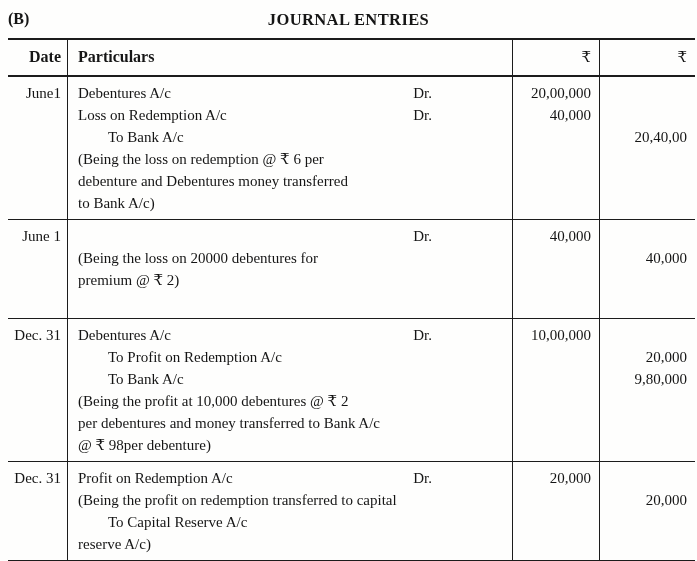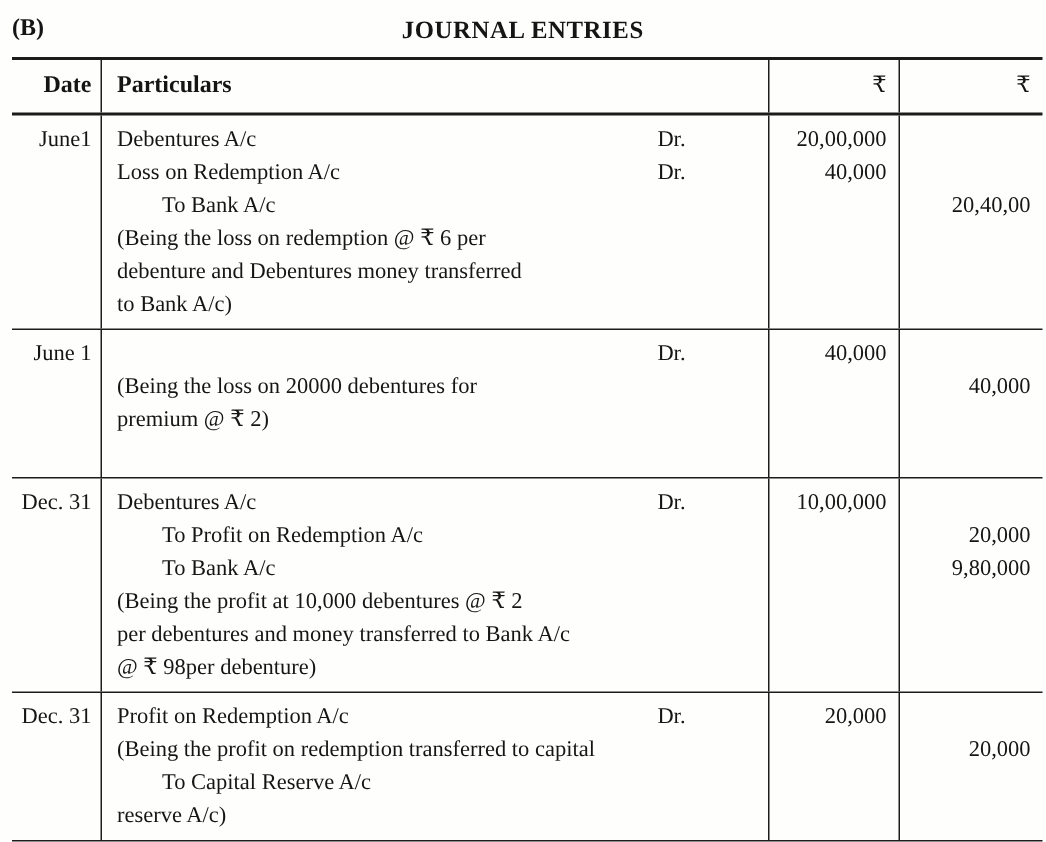--- a/index.html
+++ b/index.html
@@ -32,36 +32,36 @@
   .thead { border-bottom:2px solid #1c1c1c; }
   .body-row { border-bottom:1.5px solid #1c1c1c; }
   .body-row:last-child { border-bottom:none; }
 
   .cell { min-height:100%; }
   .date-cell {
     text-align:right; padding:5px 6px 5px 0;
     border-right:1.5px solid #1c1c1c;
   }
   .part-cell {
-    padding:5px 0 5px 10px;
+    padding:5px 12px 5px 10px;
     border-right:1.5px solid #1c1c1c;
   }
   .amt-cell {
     text-align:right; padding:5px 8px 5px 0;
   }
   .amt-debit { border-right:1.5px solid #1c1c1c; }
 
   .line { height:22px; line-height:22px; font-size:15px; white-space:nowrap; }
   .th-line { height:35px; line-height:24px; font-size:16px; }
   .th { font-weight:bold; }
   .rupee-th { font-weight:normal; font-size:15px; }
 
   .pline { position:relative; padding-right:70px; }
   .pline.indent { padding-left:30px; }
-  .dr { position:absolute; right:55px; top:0; }
+  .dr { position:absolute; right:68px; top:0; }
 </style>
 </head>
 <body>
 
 <div class="page">
   <div class="top-row">
     <span class="section-label">(B)</span>
     <span class="page-title">JOURNAL ENTRIES</span>
   </div>
 

